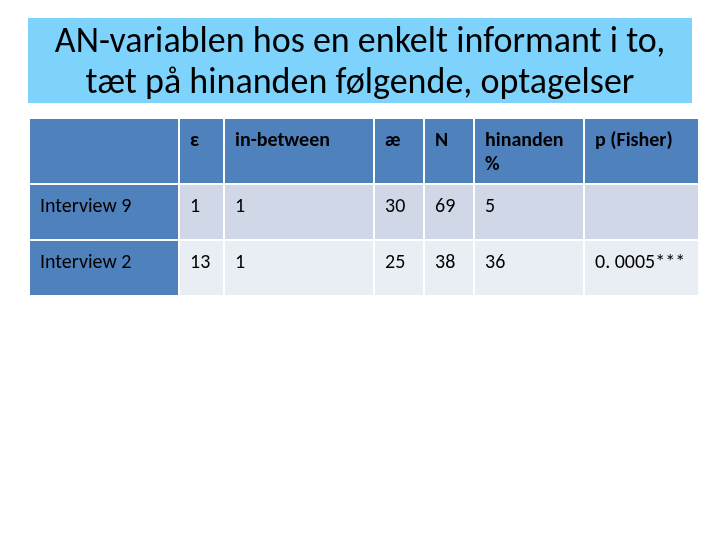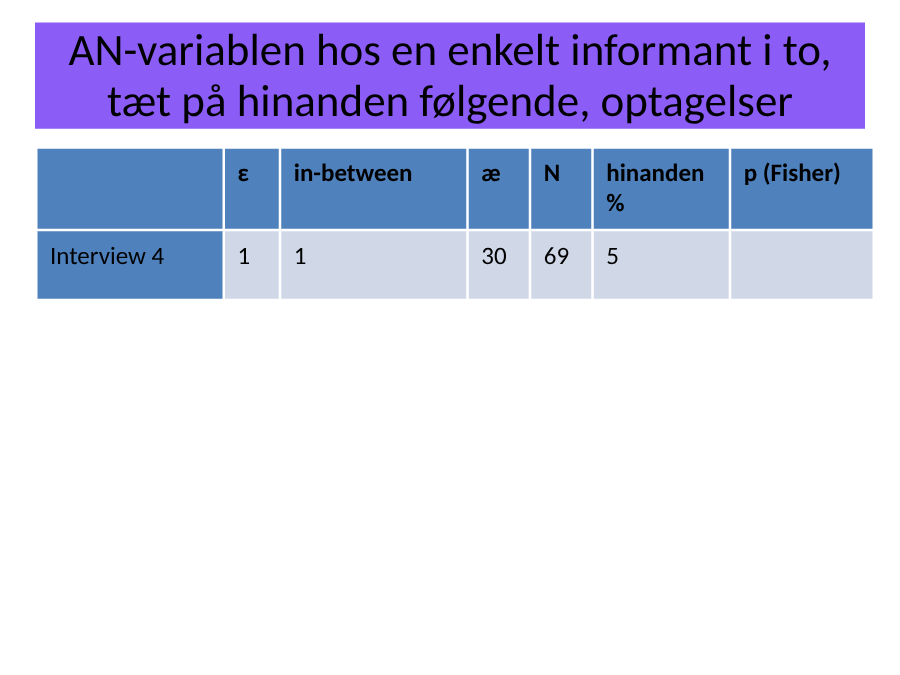--- a/index.html
+++ b/index.html
@@ -17,21 +17,21 @@
     position: relative;
     box-sizing: border-box;
     padding: 18px 28px;
   }
   .title-wrap {
     background: #4f81bd;
     padding: 0;
     margin-bottom: 14px;
   }
   .title {
-    background: #8b5cf6;
+    background: #7dd3fc;
     font-size: 36px;
     font-weight: 400;
     text-align: center;
     line-height: 1.15;
     padding: 2px 10px 0 10px;
     color: #000;
     margin: 0 auto;
   }
   table {
     border-collapse: collapse;
@@ -100,23 +100,32 @@
         <th>ε</th>
         <th>in-between</th>
         <th>æ</th>
         <th>N</th>
         <th>hinanden %</th>
         <th>p (Fisher)</th>
       </tr>
     </thead>
     <tbody>
       <tr>
-        <td class="rowlabel">Interview 4</td>
+        <td class="rowlabel">Interview 9</td>
         <td class="val">1</td>
         <td class="val">1</td>
         <td class="val">30</td>
         <td class="val">69</td>
         <td class="val">5</td>
         <td class="val"></td>
       </tr>
+      <tr>
+        <td class="rowlabel">Interview 2</td>
+        <td class="val">13</td>
+        <td class="val">1</td>
+        <td class="val">25</td>
+        <td class="val">38</td>
+        <td class="val">36</td>
+        <td class="val">0. 0005***</td>
+      </tr>
     </tbody>
   </table>
 </div>
 
 </body></html>

